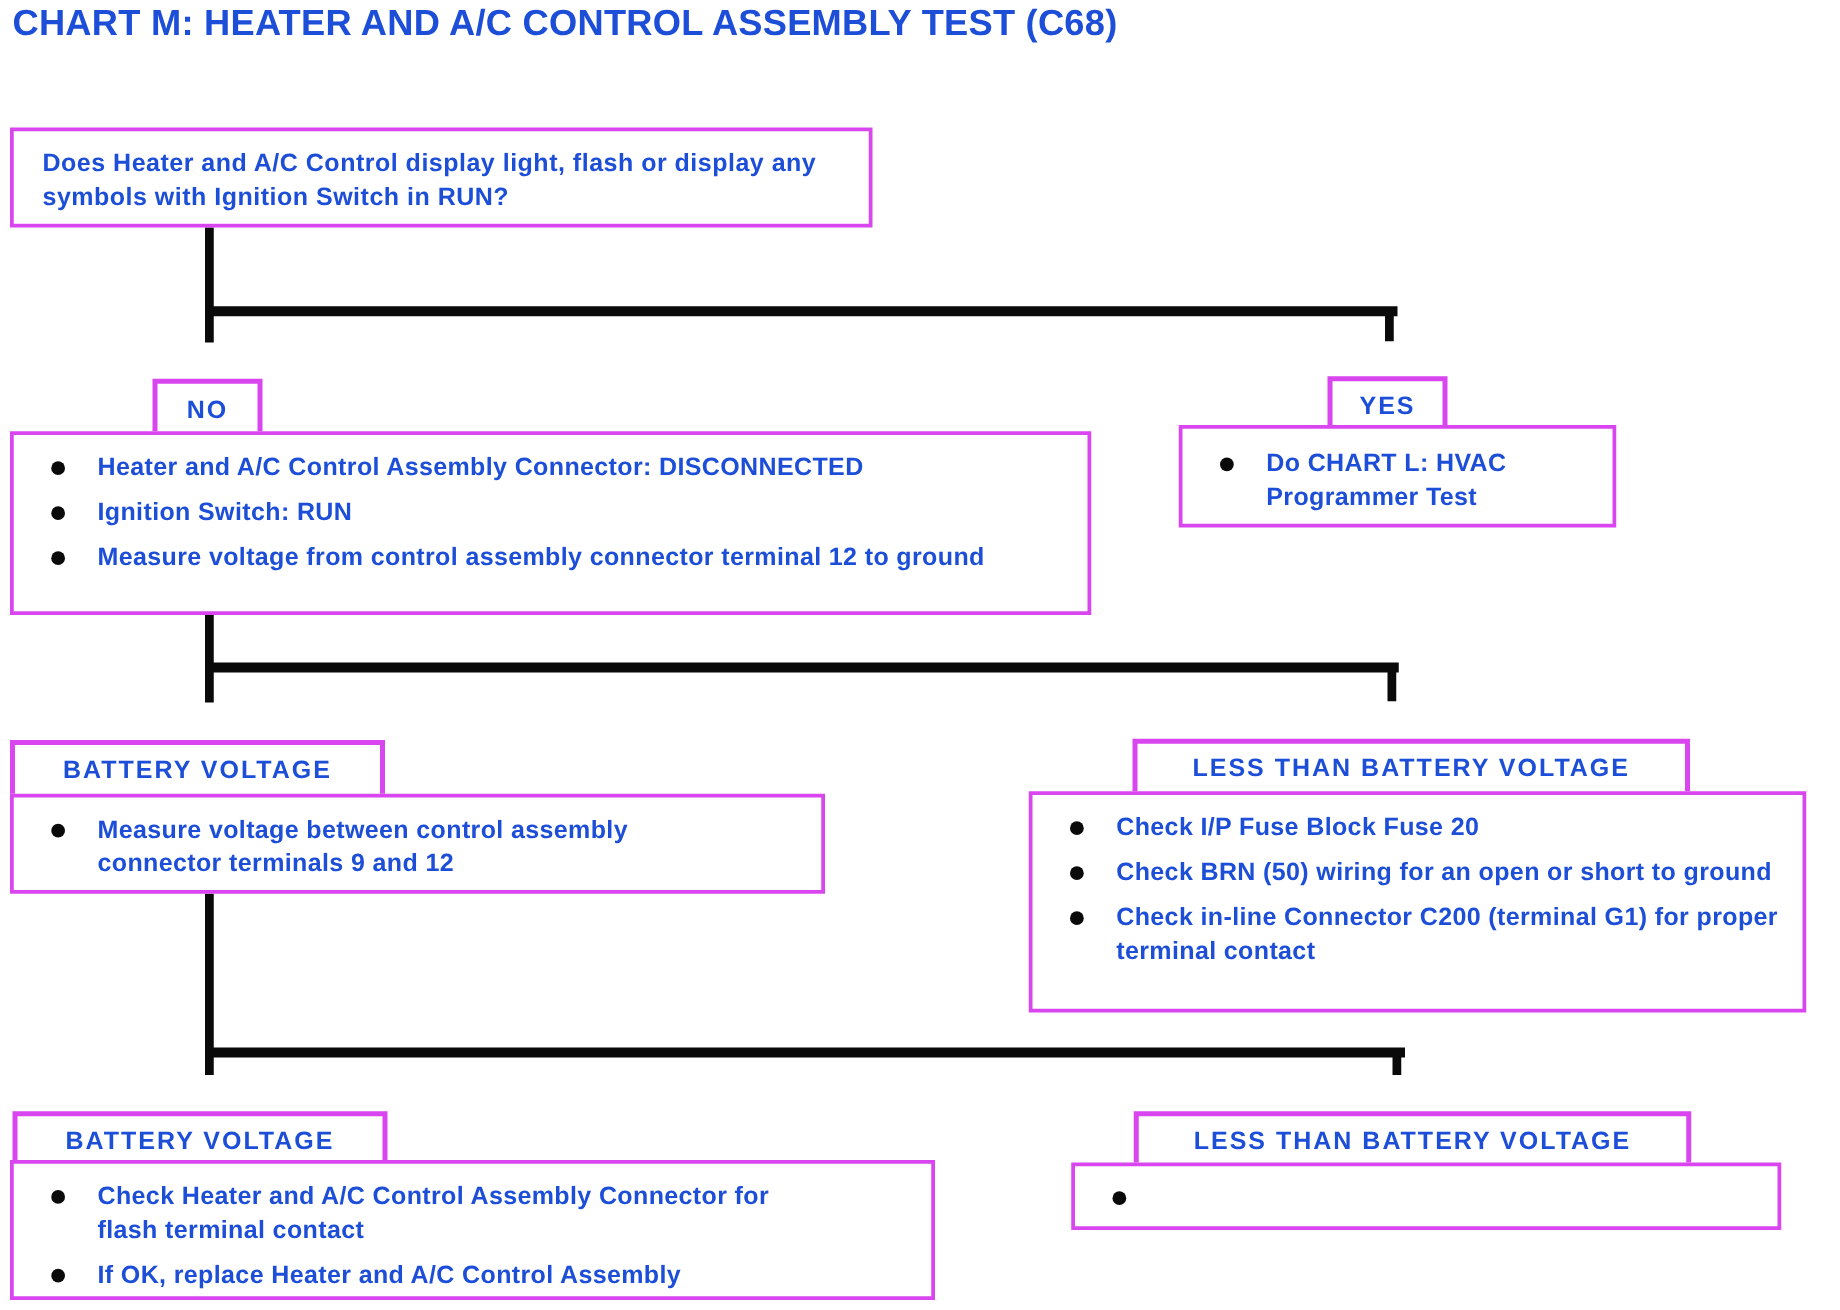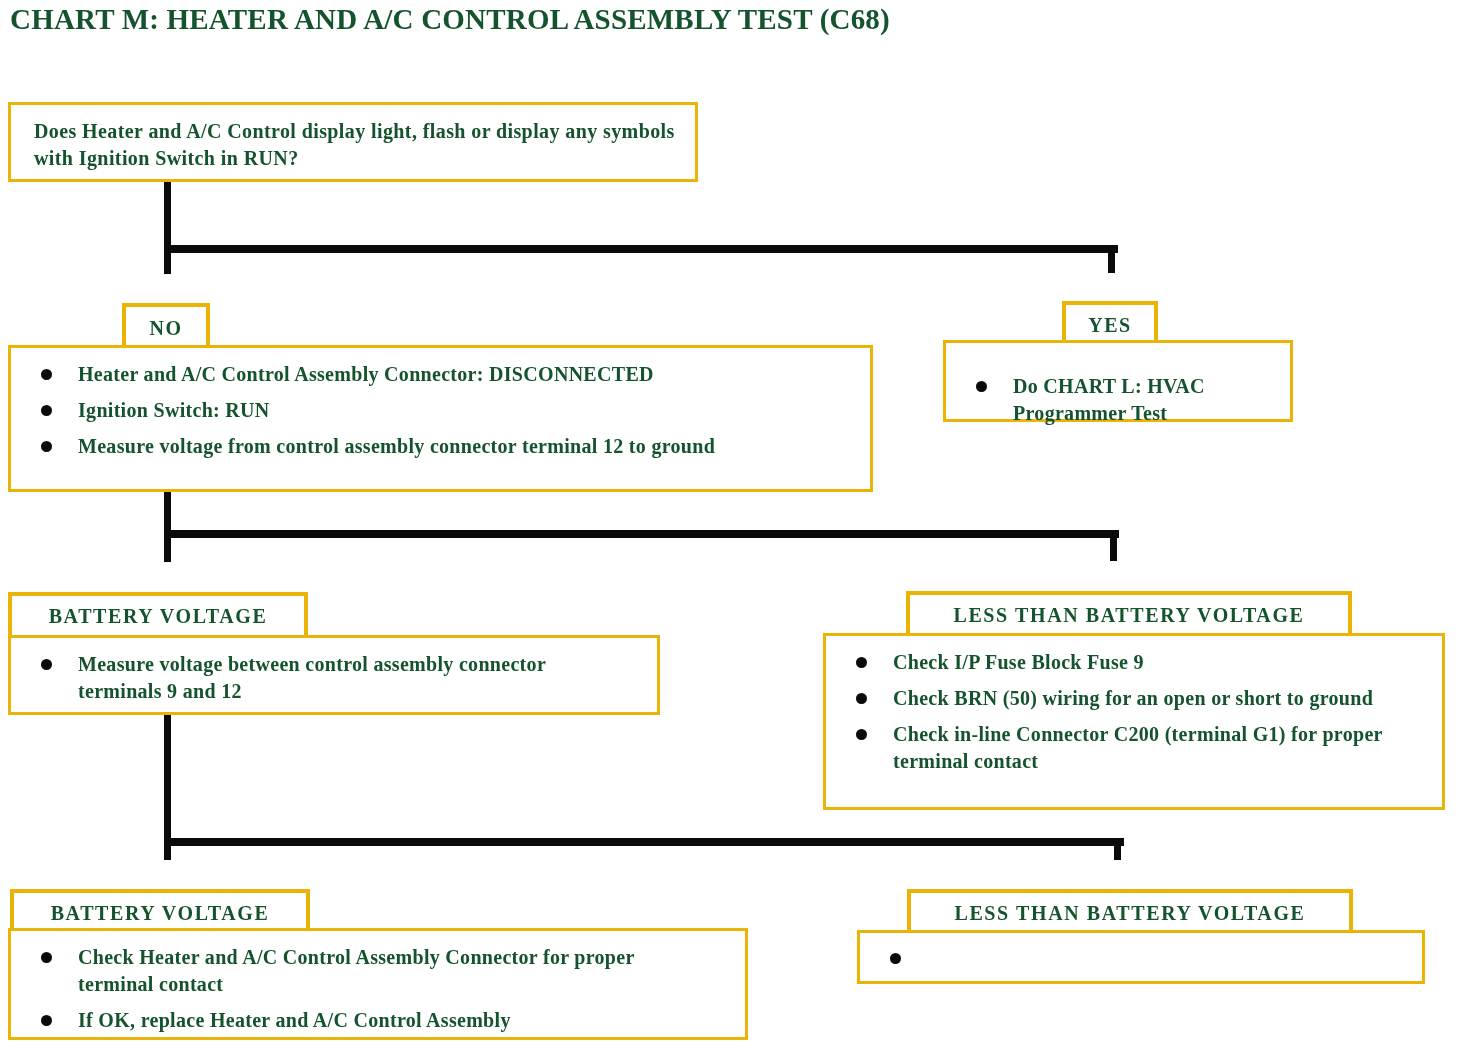--- a/index.html
+++ b/index.html
@@ -5,37 +5,37 @@
   html, body {
     margin: 0;
     padding: 0;
     background: #ffffff;
   }
   .page {
     position: relative;
     width: 1472px;
     height: 1048px;
     background: #ffffff;
-    font-family: Liberation Serif, serif;
-    color: #14532d;
+    font-family: Liberation Sans, sans-serif;
+    color: #1d4ed8;
     overflow: hidden;
   }
   .chart-title {
     position: absolute;
     left: 10px;
     top: 3px;
     font-size: 29px;
     font-weight: bold;
     letter-spacing: 0.2px;
     white-space: nowrap;
   }
   .box {
     position: absolute;
     box-sizing: border-box;
-    border: 3px solid #eab308;
+    border: 3px solid #d946ef;
     background: #ffffff;
   }
   .tag {
     display: flex;
     align-items: center;
     justify-content: center;
     border-width: 4px;
     font-size: 20px;
     font-weight: bold;
     letter-spacing: 1.6px;
@@ -77,21 +77,21 @@
     padding-left: 26px;
   }
   .vline, .hline {
     position: absolute;
     background: #0a0a0a;
   }
   
   #no-setup-box .action-list    { padding-right: 36px; }
   #fuse-checks-box .action-list { padding-right: 12px; }
   #final-left-box .action-list  { padding-right: 80px; }
-  #yes-action-box .action-list  { padding-right: 70px; padding-top: 30px; }
+  #yes-action-box .action-list  { padding-right: 70px; padding-top: 15px; }
   #measure-box .action-list     { padding-right: 60px; }
   #final-right-box .action-list { padding-top: 12px; }
 </style>
 </head>
 <body>
 
 <div class="page">
 
   <div class="chart-title">CHART M: HEATER AND A/C CONTROL ASSEMBLY TEST (C68)</div>
 
@@ -155,41 +155,41 @@
         <span class="dot"></span>
         <span class="action-text">Measure voltage between control assembly connector terminals 9 and 12</span>
       </div>
     </div>
   </div>
 
   <div class="box" id="fuse-checks-box" style="left:823px; top:633px; width:622px; height:177px;">
     <div class="action-list">
       <div class="action-item">
         <span class="dot"></span>
-        <span class="action-text">Check I/P Fuse Block Fuse 9</span>
+        <span class="action-text">Check I/P Fuse Block Fuse 20</span>
       </div>
       <div class="action-item">
         <span class="dot"></span>
         <span class="action-text">Check BRN (50) wiring for an open or short to ground</span>
       </div>
       <div class="action-item">
         <span class="dot"></span>
         <span class="action-text">Check in-line Connector C200 (terminal G1) for proper terminal contact</span>
       </div>
     </div>
   </div>
 
   <div class="box tag" style="left:10px; top:858px; width:300px; height:48px;">BATTERY VOLTAGE</div>
   <div class="box tag" style="left:907px; top:858px; width:446px; height:48px;">LESS THAN BATTERY VOLTAGE</div>
 
   <div class="box" id="final-left-box" style="left:8px; top:928px; width:740px; height:112px;">
     <div class="action-list">
       <div class="action-item">
         <span class="dot"></span>
-        <span class="action-text">Check Heater and A/C Control Assembly Connector for proper terminal contact</span>
+        <span class="action-text">Check Heater and A/C Control Assembly Connector for flash terminal contact</span>
       </div>
       <div class="action-item">
         <span class="dot"></span>
         <span class="action-text">If OK, replace Heater and A/C Control Assembly</span>
       </div>
     </div>
   </div>
 
   <div class="box" id="final-right-box" style="left:857px; top:930px; width:568px; height:54px;">
     <div class="action-list">

